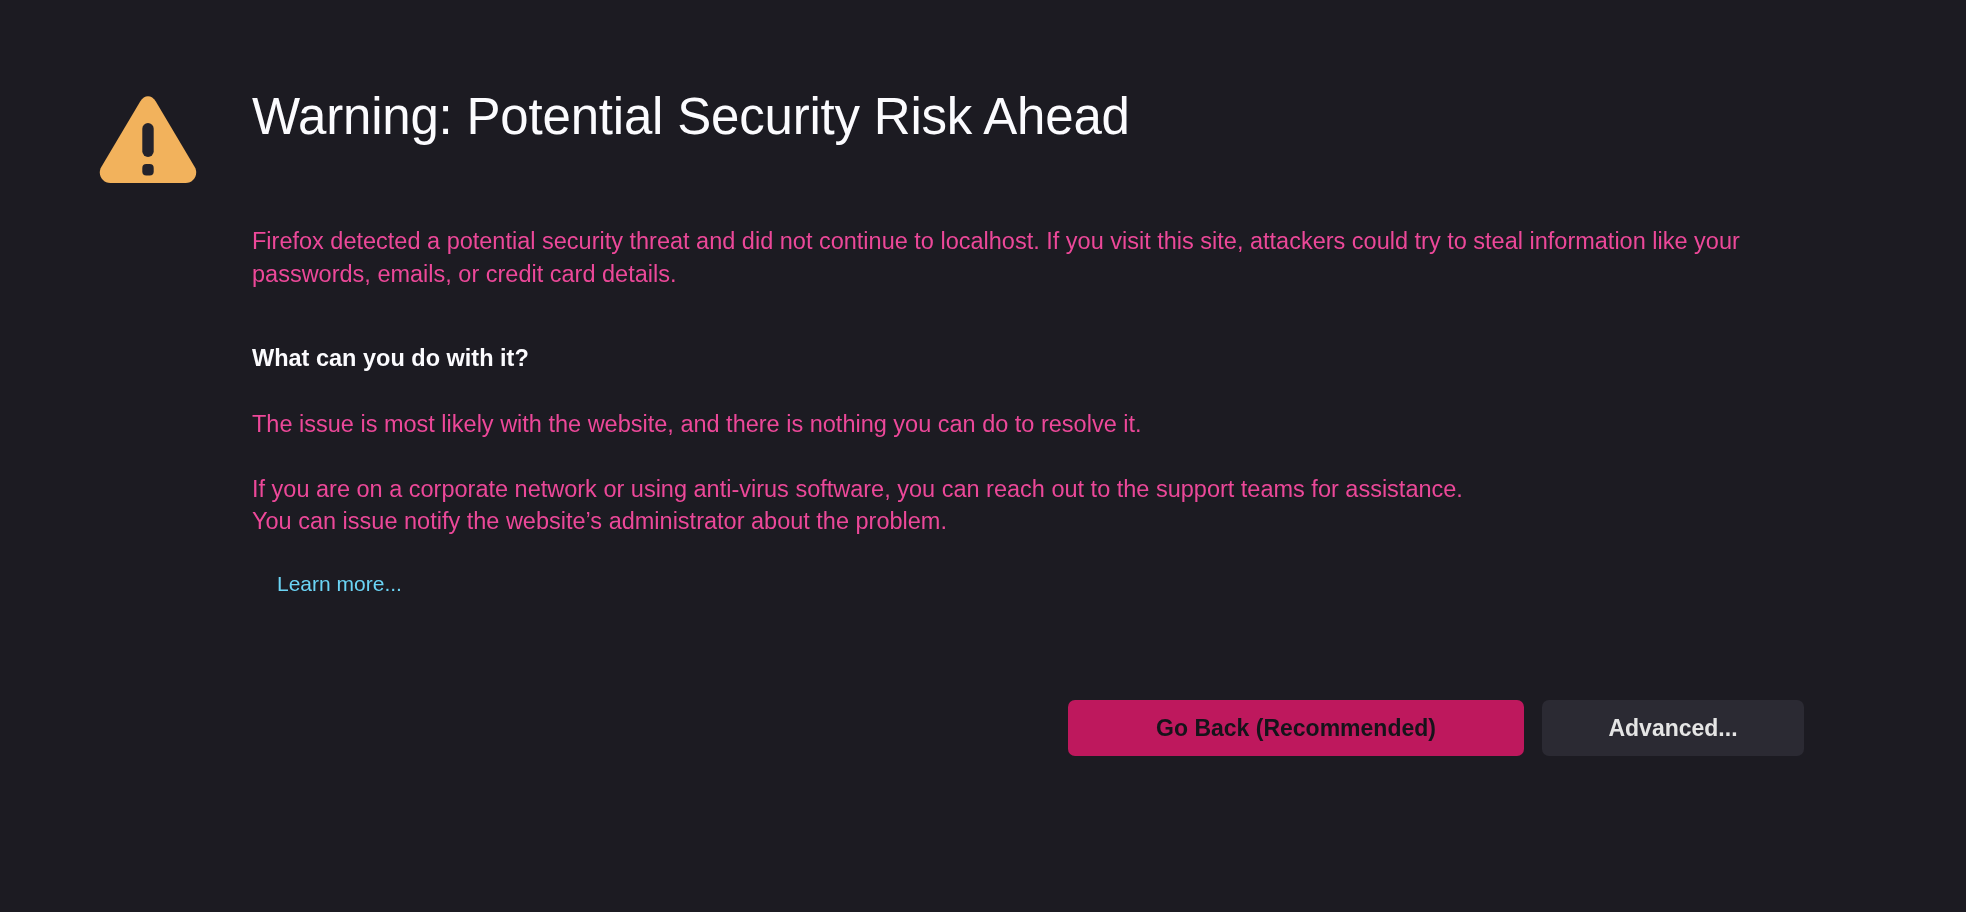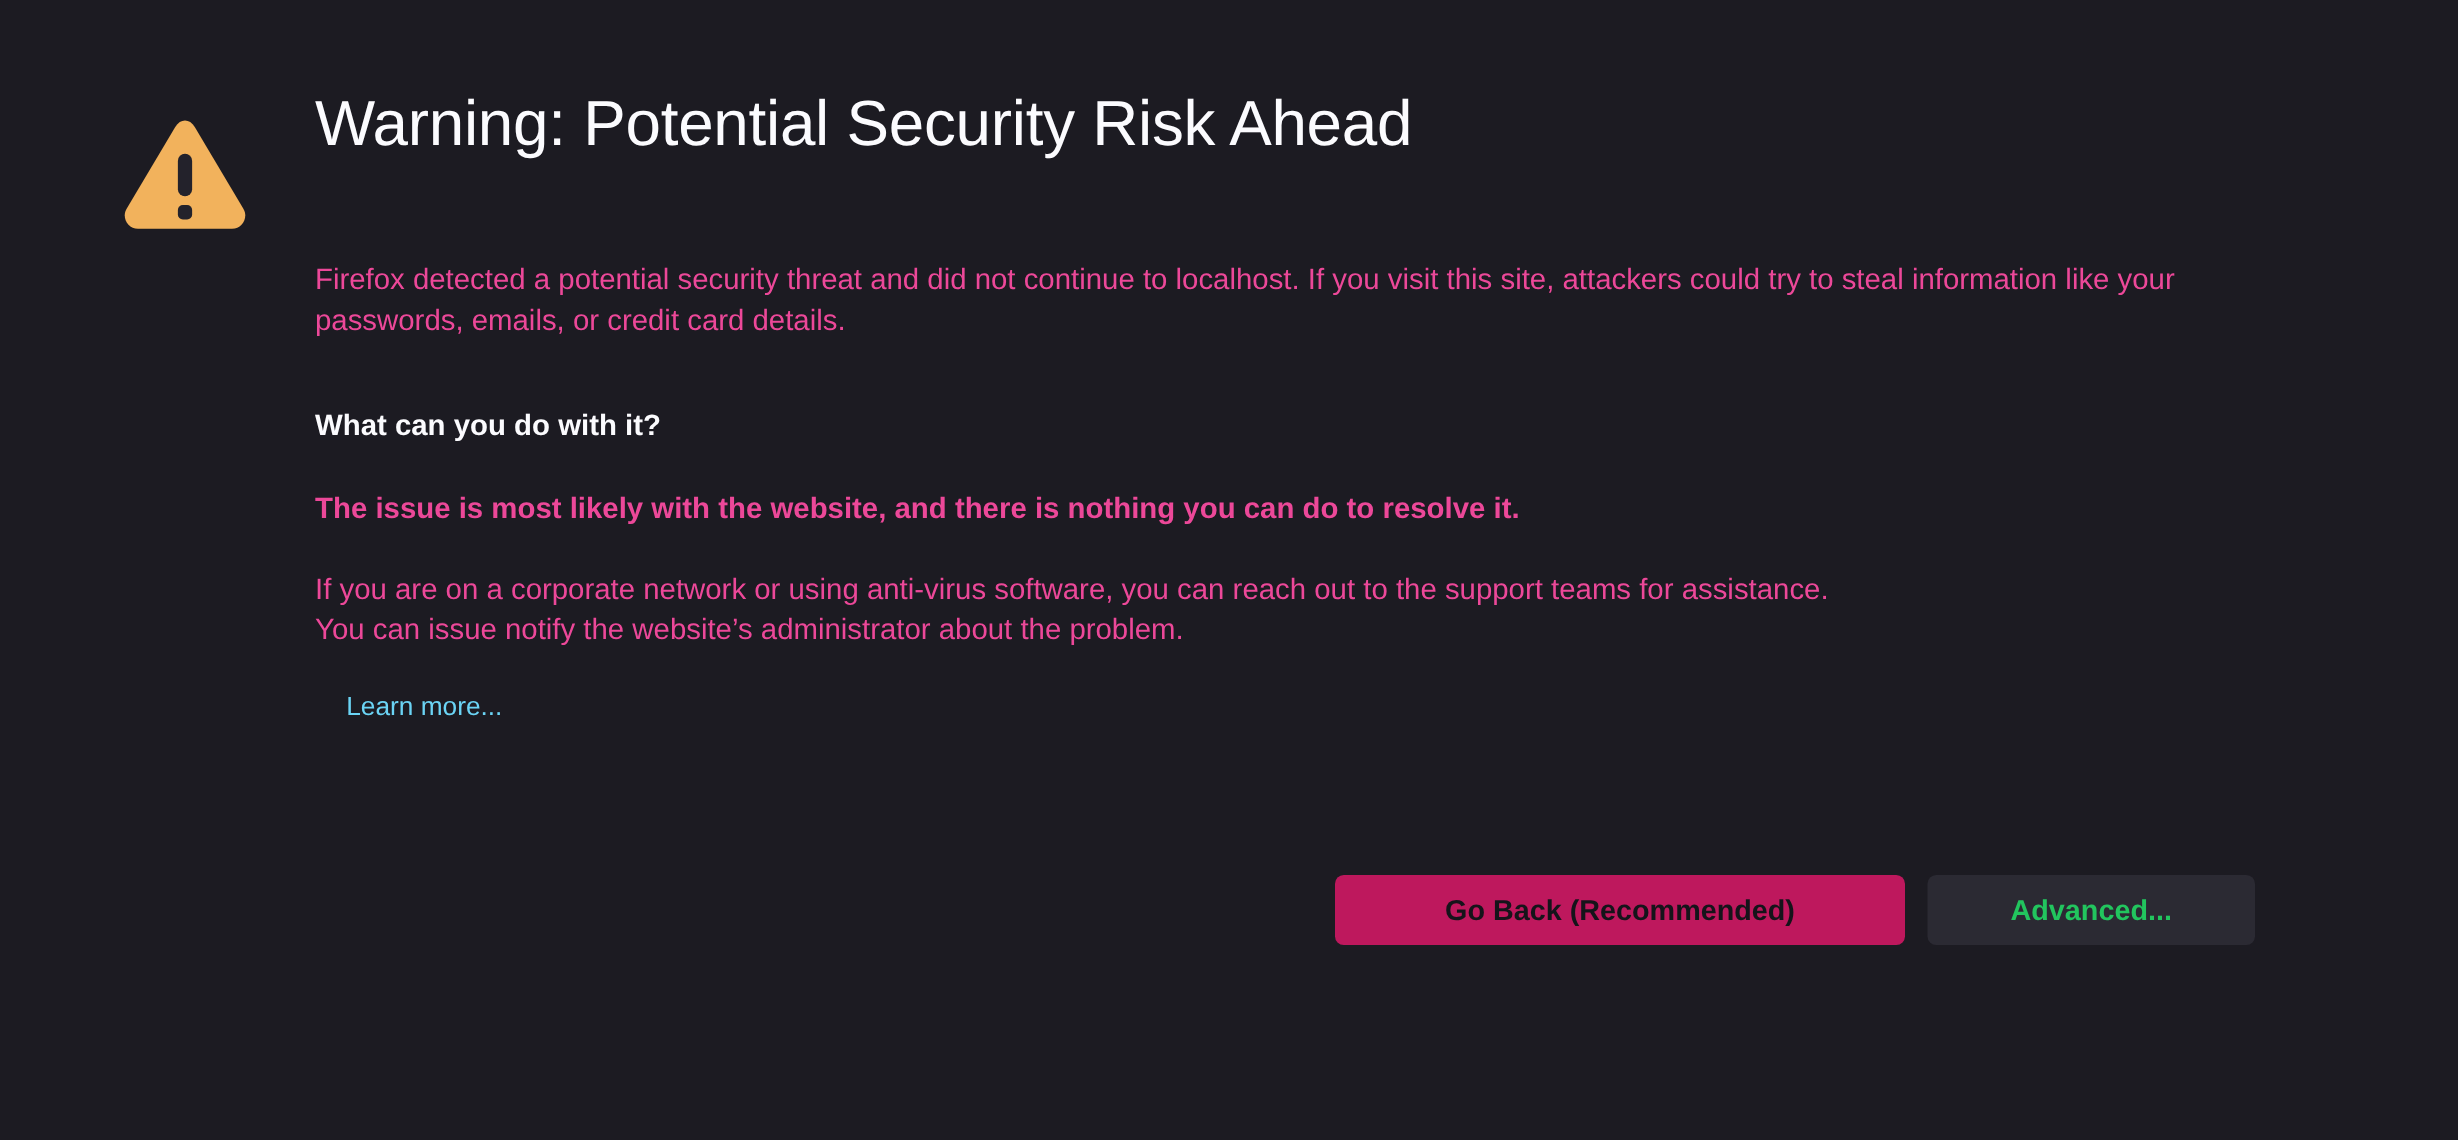--- a/index.html
+++ b/index.html
@@ -21,21 +21,21 @@
     position: relative;
     width: 1966px;
     height: 912px;
     background: #1c1b22;
   }
 
   
   .content {
     position: absolute;
     left: 252px;
-    top: 68px;
+    top: 86px;
     width: 1548px;
   }
 
   
   .warning-icon {
     position: absolute;
     left: 98px;
     top: 95px;
     width: 100px;
     height: 90px;
@@ -67,21 +67,21 @@
   }
 
   .subhead {
     font-size: 23.5px;
     font-weight: 700;
     line-height: 1.38;
     color: #fbfbfe;
     margin-top: 52px;
   }
 
-  #resolve-para { margin-top: 34px; font-weight: bold; }
+  #resolve-para { margin-top: 34px; }
 
   #corporate-para {
     margin-top: 32px;
     max-width: 1250px;
   }
 
   .learn-more {
     display: inline-block;
     margin-top: 32px;
     font-size: 21px;
@@ -120,21 +120,21 @@
 
   .btn-primary {
     background: #be185d;
     color: #15141a;
     padding: 0 34px;
     min-width: 456px;
   }
 
   .btn-secondary {
     background: #2b2a33;
-    color: #22c55e;
+    color: #e5e5e5;
     padding: 0 32px;
     min-width: 262px;
   }
 </style>
 </head>
 <body>
 
 <div class="page">
 
   <div class="warning-icon">

